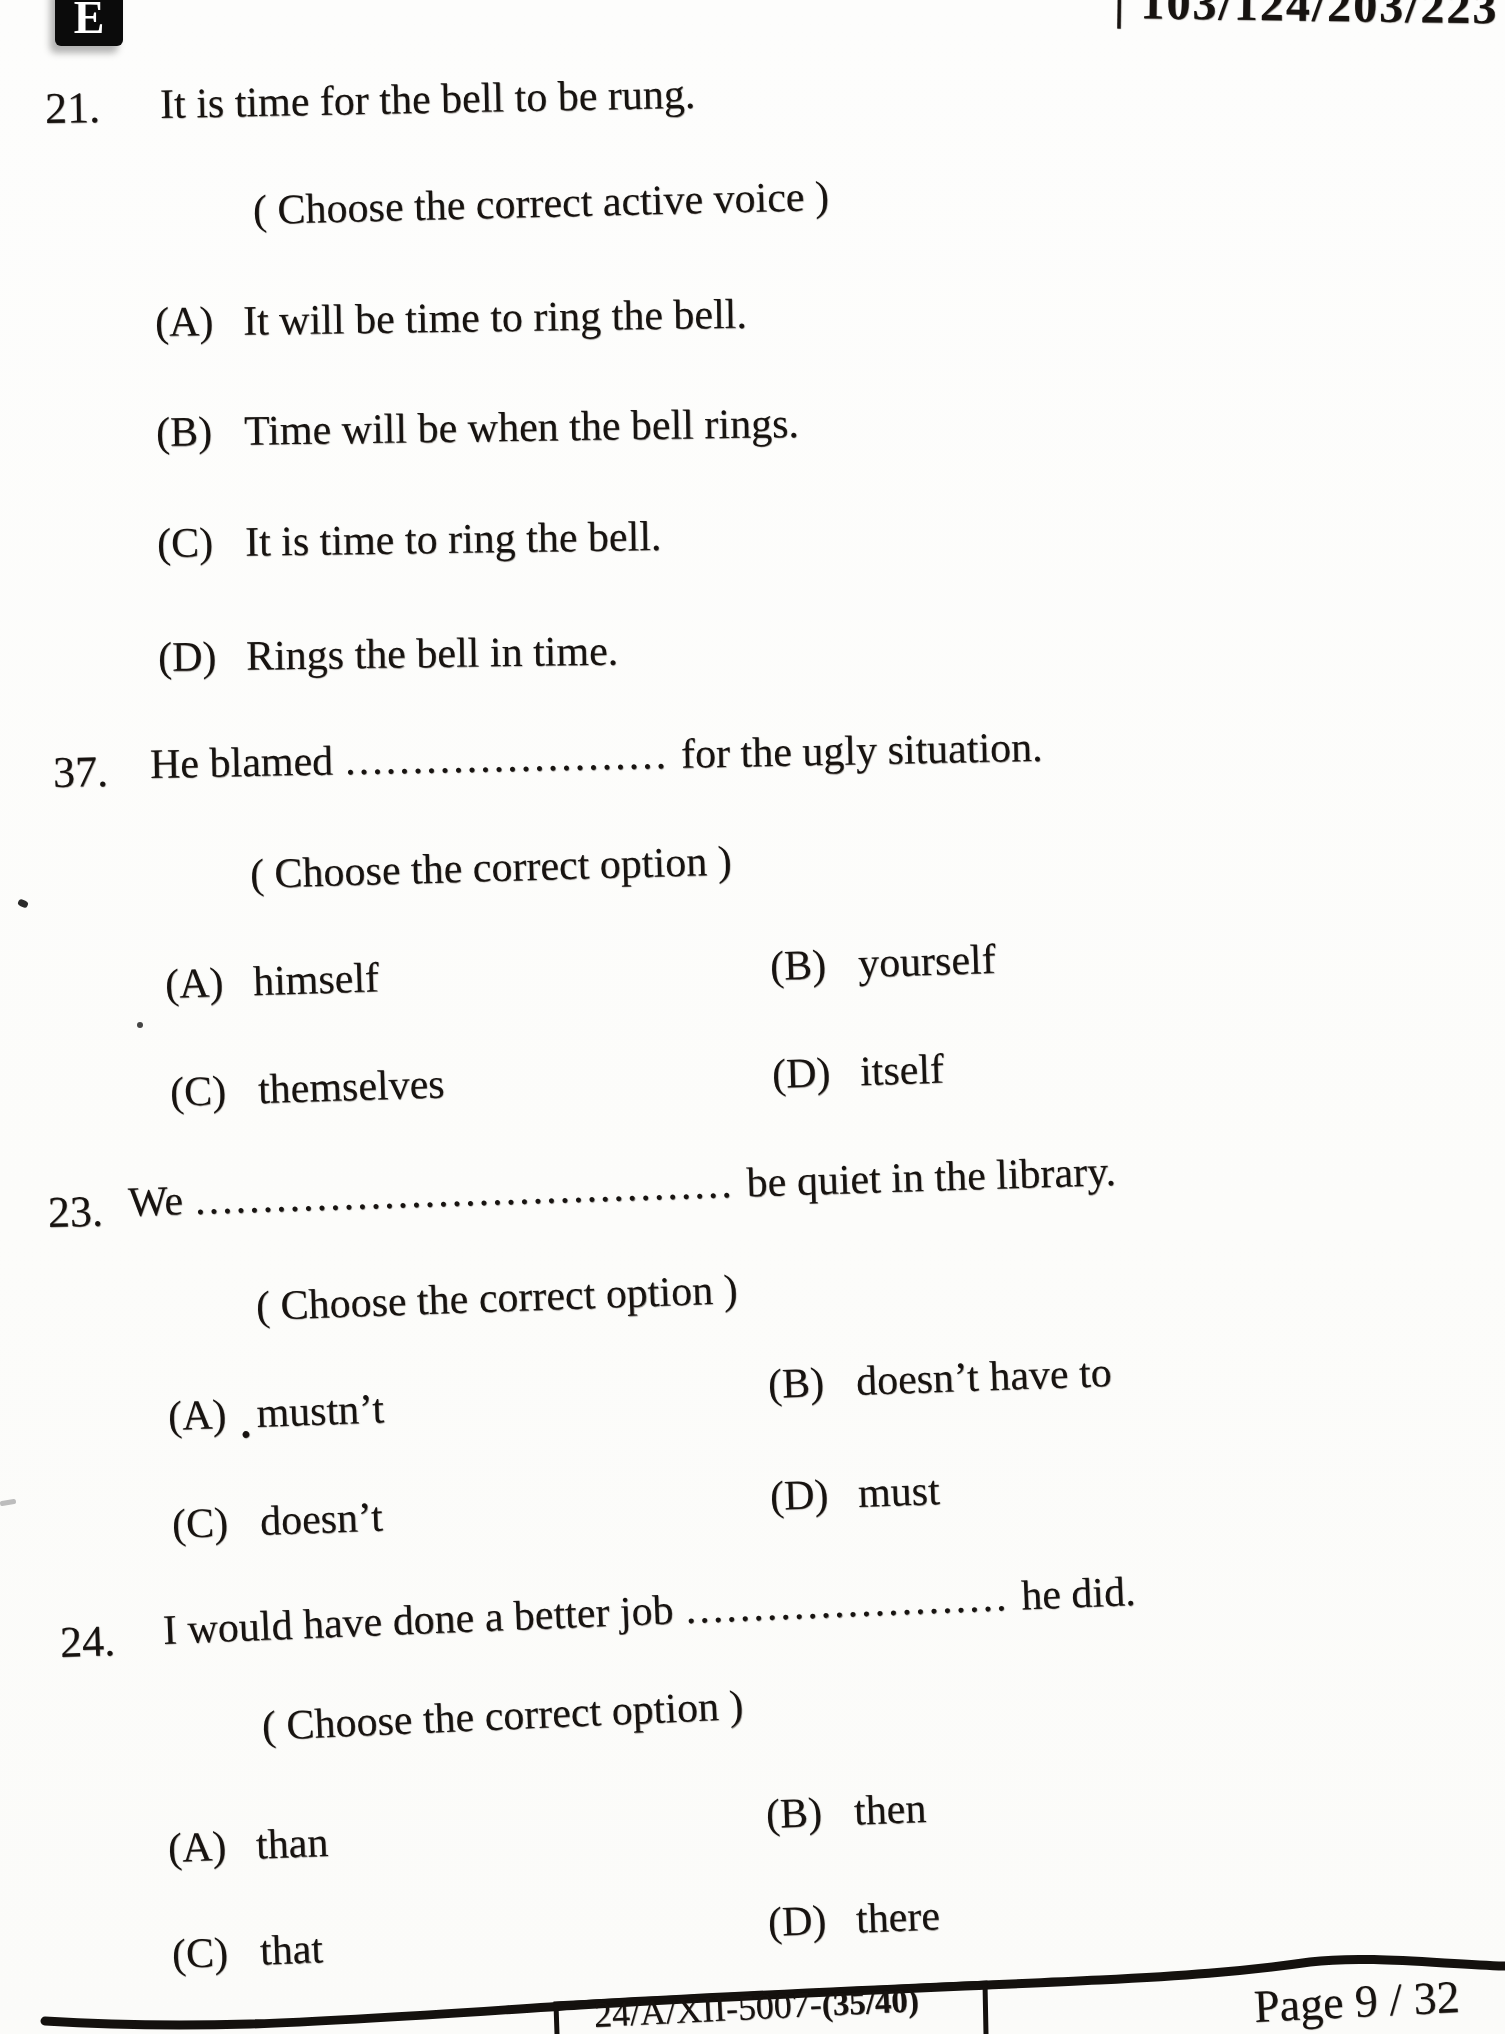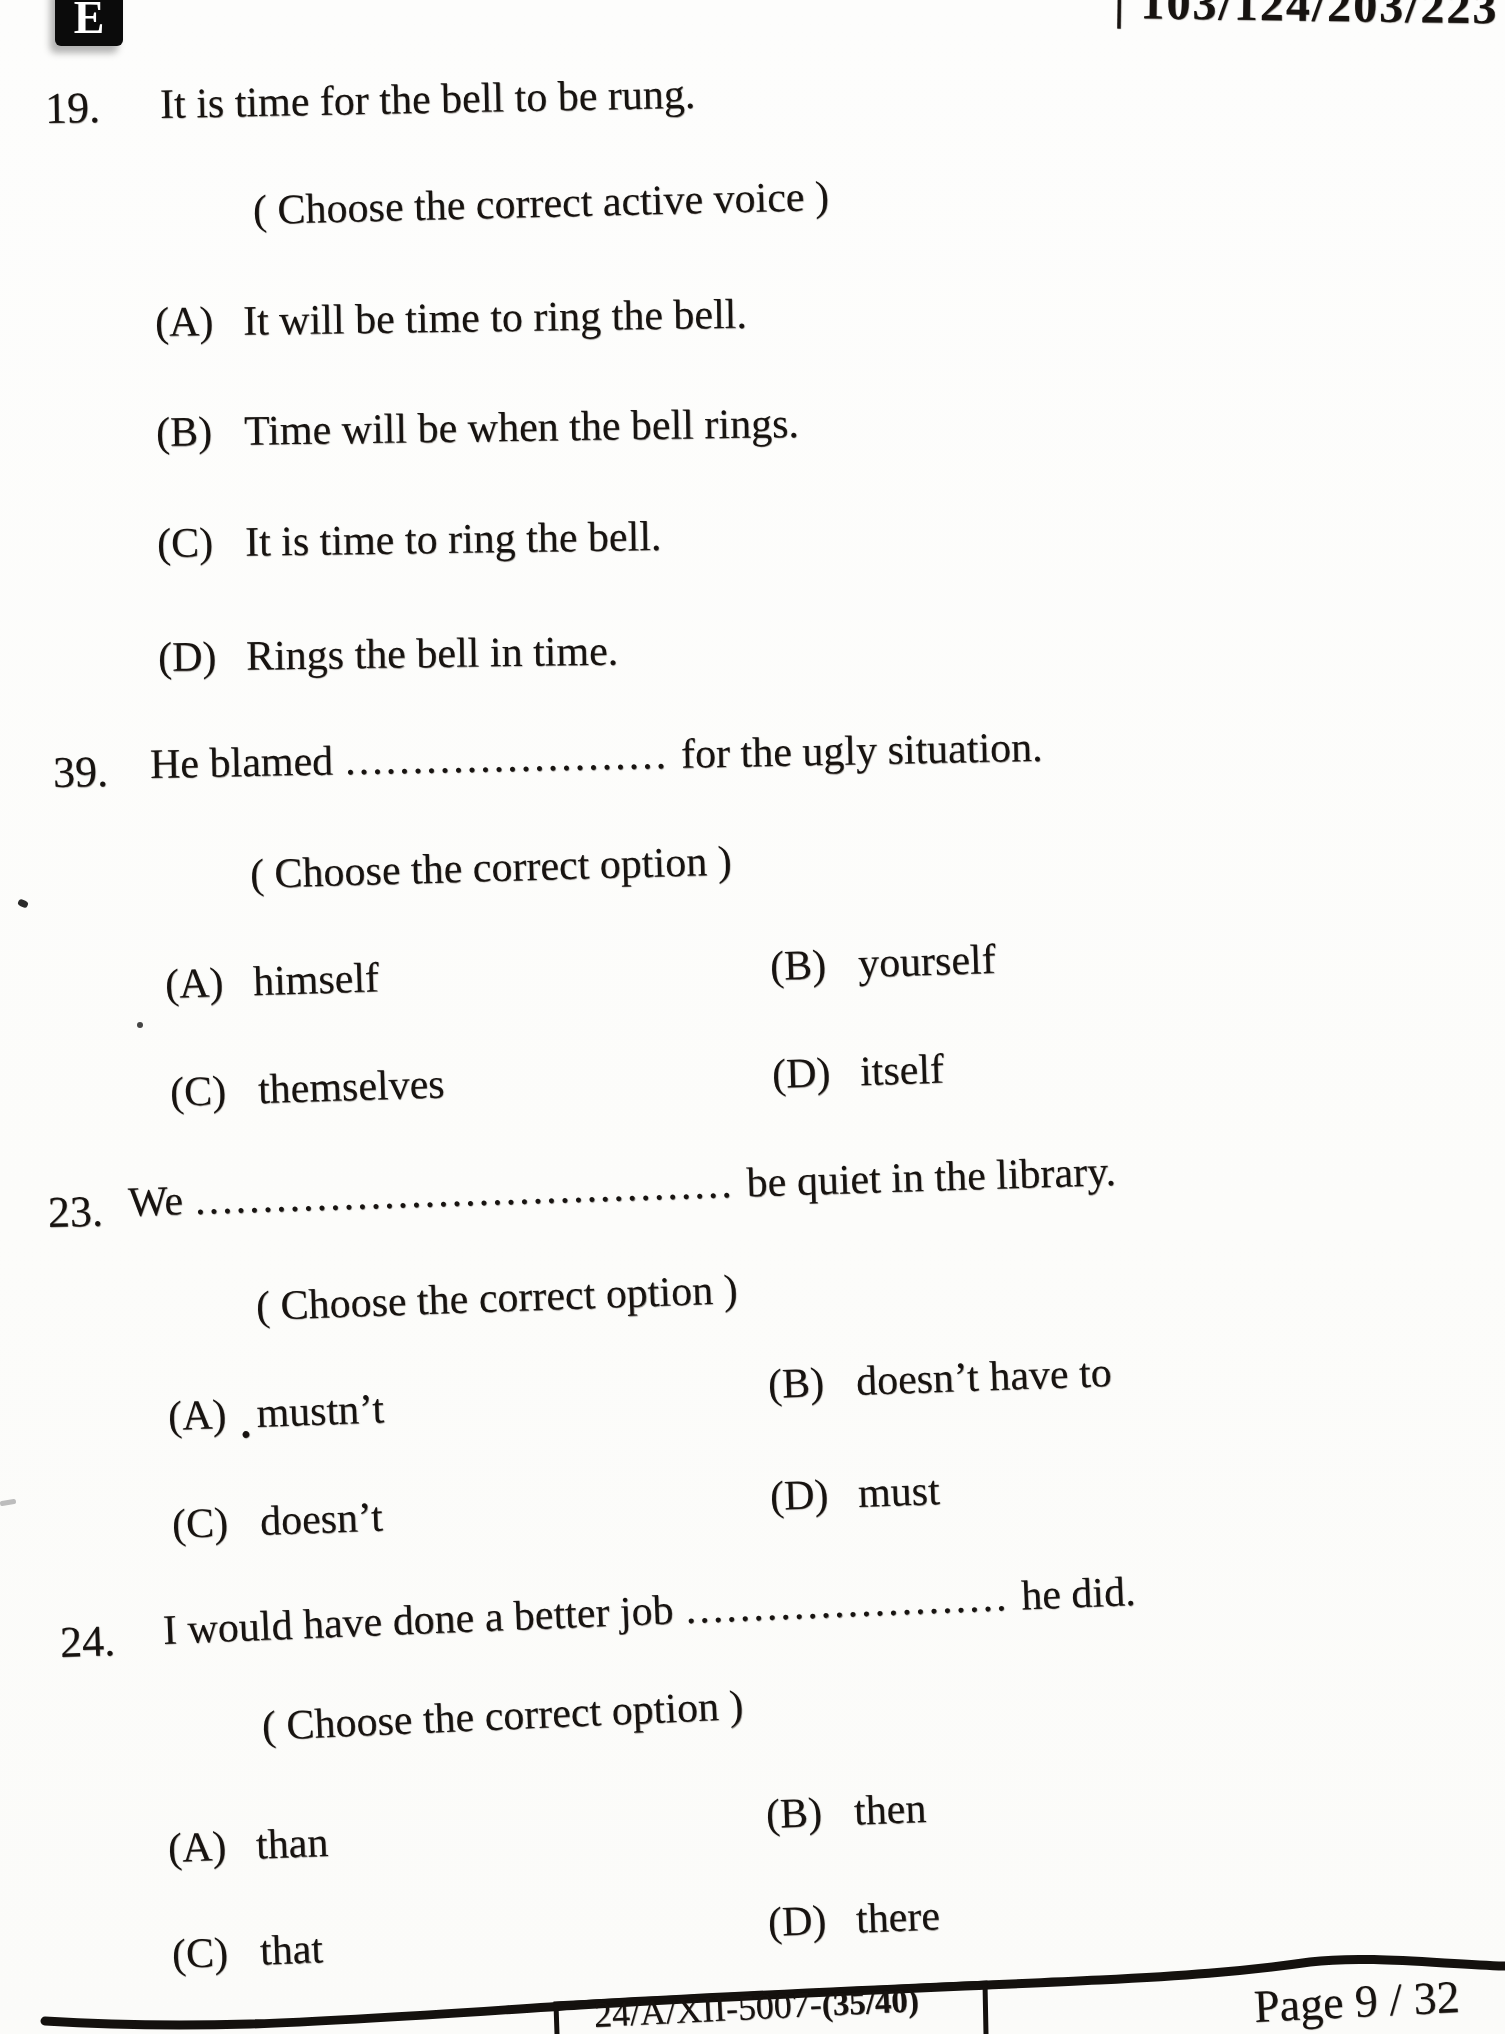--- a/index.html
+++ b/index.html
@@ -55,42 +55,42 @@
   svg.overlay{position:absolute;left:0;top:0;pointer-events:none;}
 </style>
 </head>
 <body>
 
 <div class="page">
 
   <div class="badge">E</div>
   <div class="header-codes">| 103/124/203/223 |</div>
 
-  <div class="line num" style="left:45px;top:84px;transform:rotate(-1deg)">19.</div>
+  <div class="line num" style="left:45px;top:84px;transform:rotate(-1deg)">21.</div>
   <div class="line" style="left:160px;top:80px;transform:rotate(-1.1deg)">It is time for the bell to be rung.</div>
   <div class="line" style="left:253px;top:186px;transform:rotate(-1.4deg)">( Choose the correct active voice )</div>
 
   <div class="line opt" style="left:155px;top:298px;transform:rotate(-0.8deg)">
     <span class="lbl">(A)</span>
     <span>It will be time to ring the bell.</span>
   </div>
   <div class="line opt" style="left:156px;top:408px;transform:rotate(-0.8deg)">
     <span class="lbl">(B)</span>
     <span>Time will be when the bell rings.</span>
   </div>
   <div class="line opt" style="left:157px;top:519px;transform:rotate(-0.8deg)">
     <span class="lbl">(C)</span>
     <span>It is time to ring the bell.</span>
   </div>
   <div class="line opt" style="left:158px;top:633px;transform:rotate(-0.8deg)">
     <span class="lbl">(D)</span>
     <span>Rings the bell in time.</span>
   </div>
 
-  <div class="line num" style="left:53px;top:748px;transform:rotate(-1deg)">39.</div>
+  <div class="line num" style="left:53px;top:748px;transform:rotate(-1deg)">37.</div>
   <div class="line" style="left:150px;top:740px;transform:rotate(-1.1deg)">
     <span>He blamed</span><span class="dots">........................</span><span>for the ugly situation.</span>
   </div>
   <div class="line" style="left:250px;top:850px;transform:rotate(-1.6deg)">( Choose the correct option )</div>
 
   <div class="line opt" style="left:165px;top:960px;transform:rotate(-1.8deg)">
     <span class="lbl">(A)</span>
     <span>himself</span>
   </div>
   <div class="line opt" style="left:770px;top:942px;transform:rotate(-1.8deg)">

